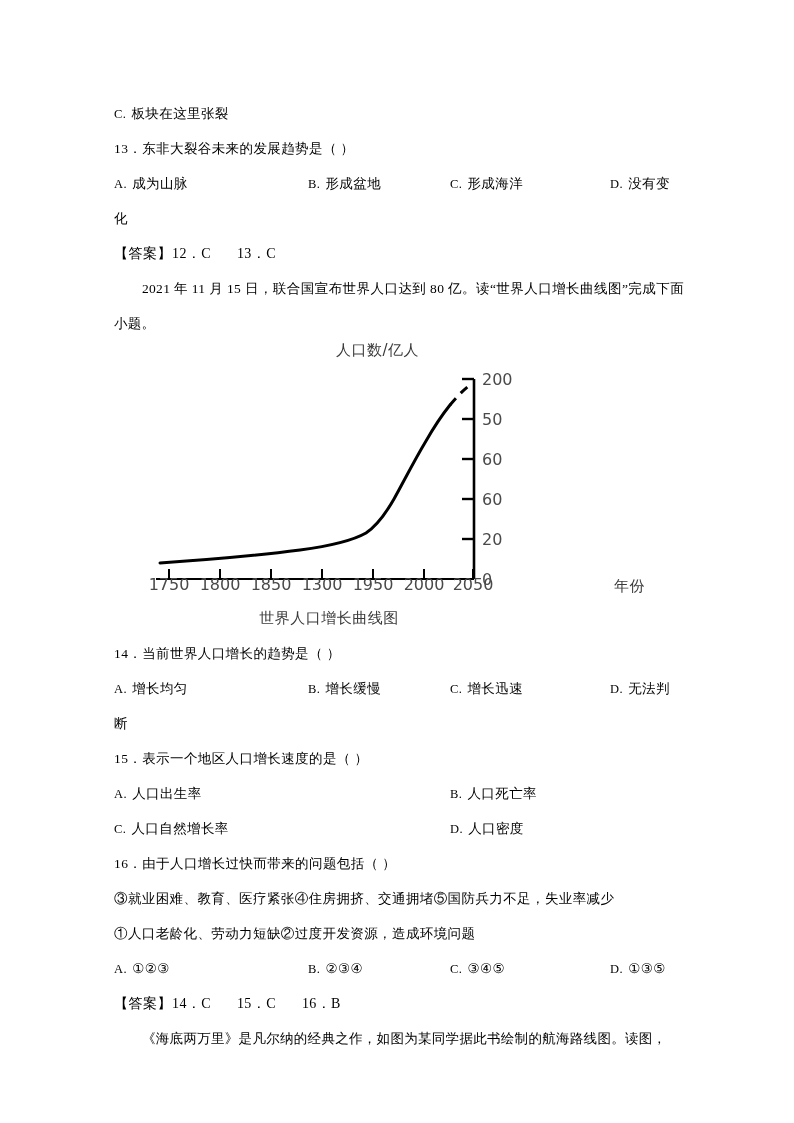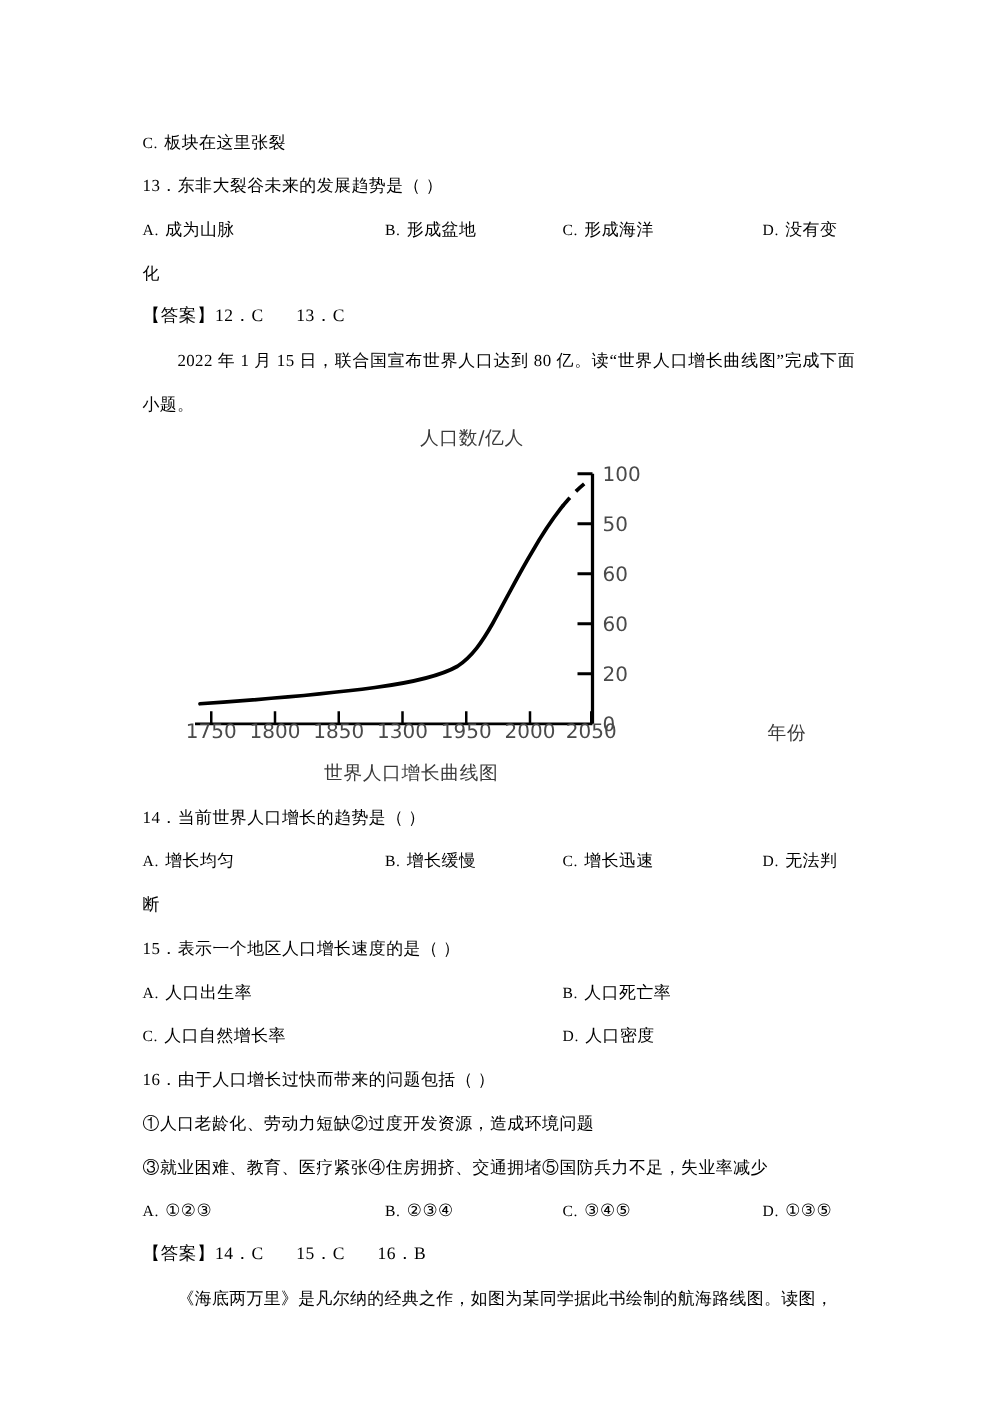--- a/index.html
+++ b/index.html
@@ -168,21 +168,21 @@
       <span class="opt c4">
         <span class="tag">D.</span><span class="txt">没有变</span>
       </span>
       <span class="wrap-tail">化</span>
     </div>
 
     <div class="ans">
       <span class="lbl">【答案】</span><span class="item">12．C</span><span class="gap1"></span><span class="item">13．C</span>
     </div>
 
-    <div class="para indent">2022 年 1 月 15 日，联合国宣布世界人口达到 80 亿。读“世界人口增长曲线图”完成下面小题。</div>
+    <div class="para indent">2021 年 11 月 15 日，联合国宣布世界人口达到 80 亿。读“世界人口增长曲线图”完成下面小题。</div>
 
     <div class="figure">
 
       <div class="axis-title-y">人口数/亿人</div>
       <div class="axis-title-x">年份</div>
 
       <svg width="570" height="270" viewBox="0 0 570 270">
 
         <line x1="42" y1="238" x2="360" y2="238" stroke="#000" stroke-width="2.2"></line>
 
@@ -222,21 +222,21 @@
       <div class="tick-lab xlab" style="left:208px">1300</div>
       <div class="tick-lab xlab" style="left:259px">1950</div>
       <div class="tick-lab xlab" style="left:310px">2000</div>
       <div class="tick-lab xlab" style="left:359px">2050</div>
 
       <div class="tick-lab ylab" style="top:238px">0</div>
       <div class="tick-lab ylab" style="top:198px">20</div>
       <div class="tick-lab ylab" style="top:158px">60</div>
       <div class="tick-lab ylab" style="top:118px">60</div>
       <div class="tick-lab ylab" style="top:78px">50</div>
-      <div class="tick-lab ylab" style="top:38px">100</div>
+      <div class="tick-lab ylab" style="top:38px">200</div>
 
       <div class="fig-caption">世界人口增长曲线图</div>
     </div>
 
     <div class="stem">14．当前世界人口增长的趋势是（    ）</div>
 
     <div class="opts tall">
       <span class="opt c1">
         <span class="tag">A.</span><span class="txt">增长均匀</span>
       </span>
@@ -266,22 +266,22 @@
     <div class="opts">
       <span class="opt h1">
         <span class="tag">C.</span><span class="txt">人口自然增长率</span>
       </span>
       <span class="opt h2">
         <span class="tag">D.</span><span class="txt">人口密度</span>
       </span>
     </div>
 
     <div class="stem">16．由于人口增长过快而带来的问题包括（    ）</div>
+    <div class="line">③就业困难、教育、医疗紧张④住房拥挤、交通拥堵⑤国防兵力不足，失业率减少</div>
     <div class="line">①人口老龄化、劳动力短缺②过度开发资源，造成环境问题</div>
-    <div class="line">③就业困难、教育、医疗紧张④住房拥挤、交通拥堵⑤国防兵力不足，失业率减少</div>
 
     <div class="opts">
       <span class="opt c1">
         <span class="tag">A.</span><span class="txt">①②③</span>
       </span>
       <span class="opt c2">
         <span class="tag">B.</span><span class="txt">②③④</span>
       </span>
       <span class="opt c3">
         <span class="tag">C.</span><span class="txt">③④⑤</span>

